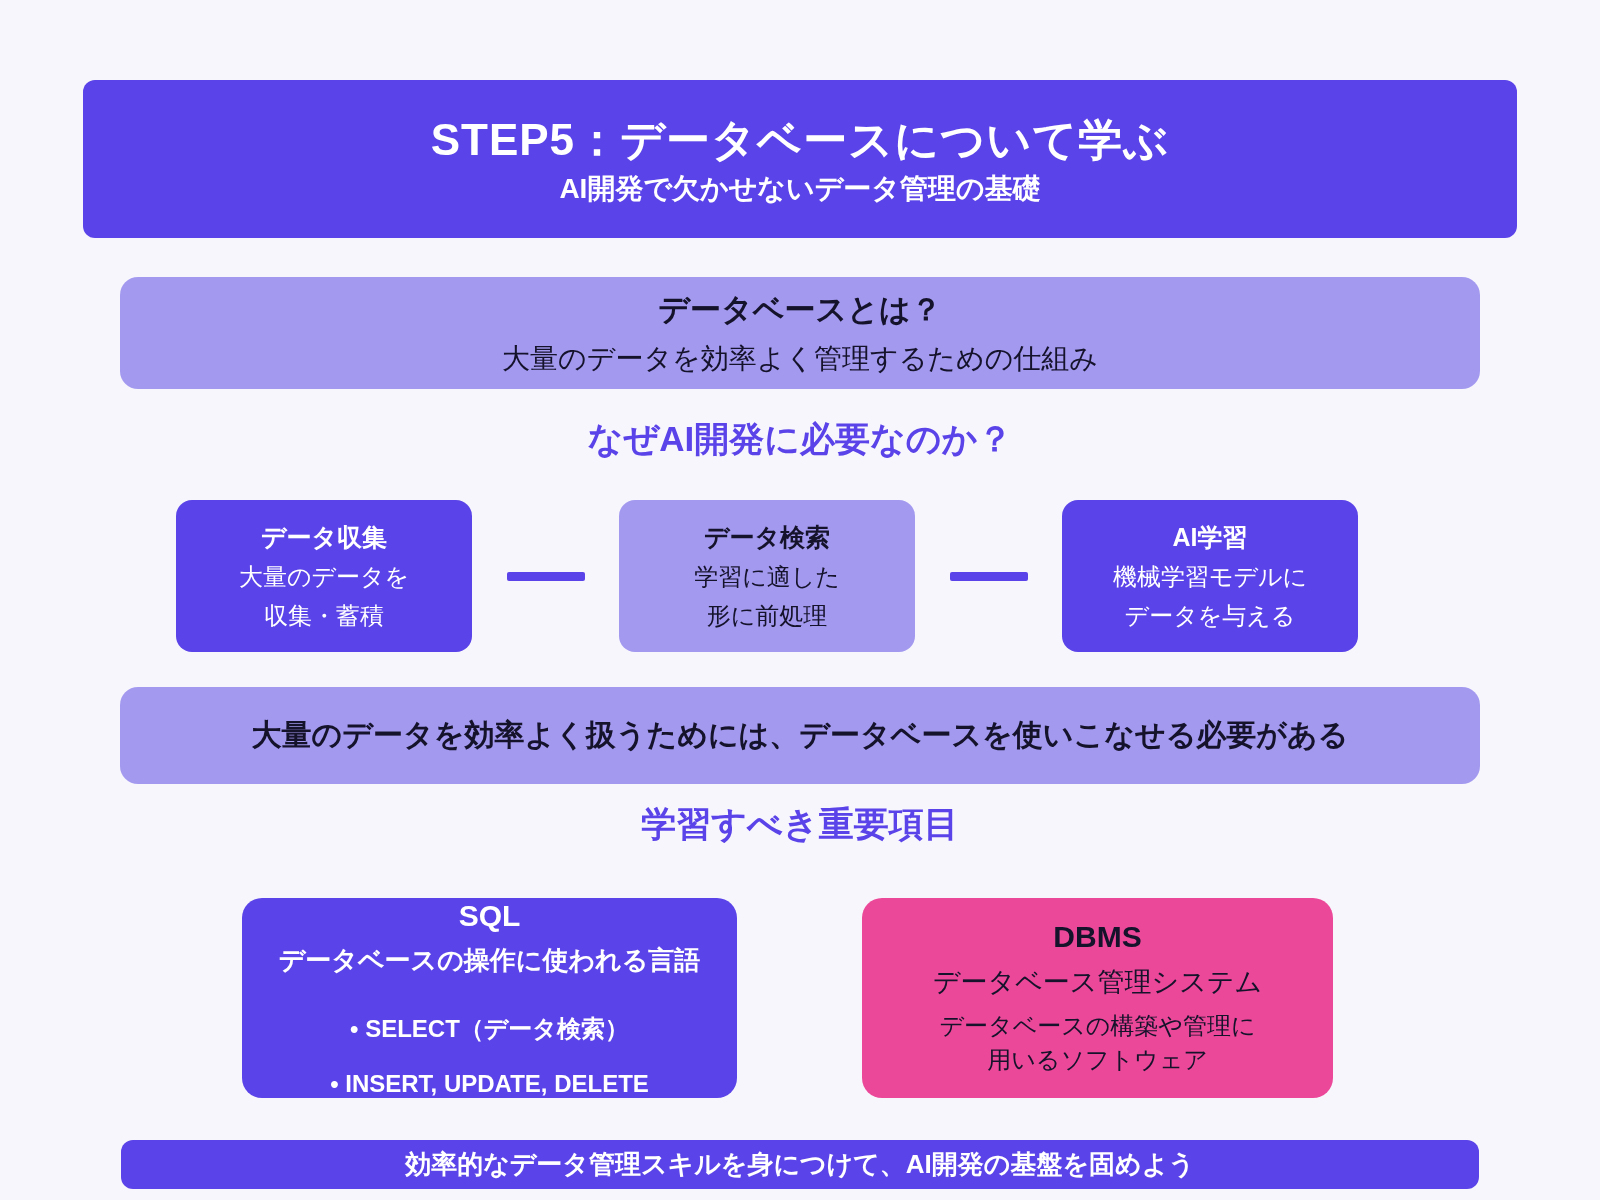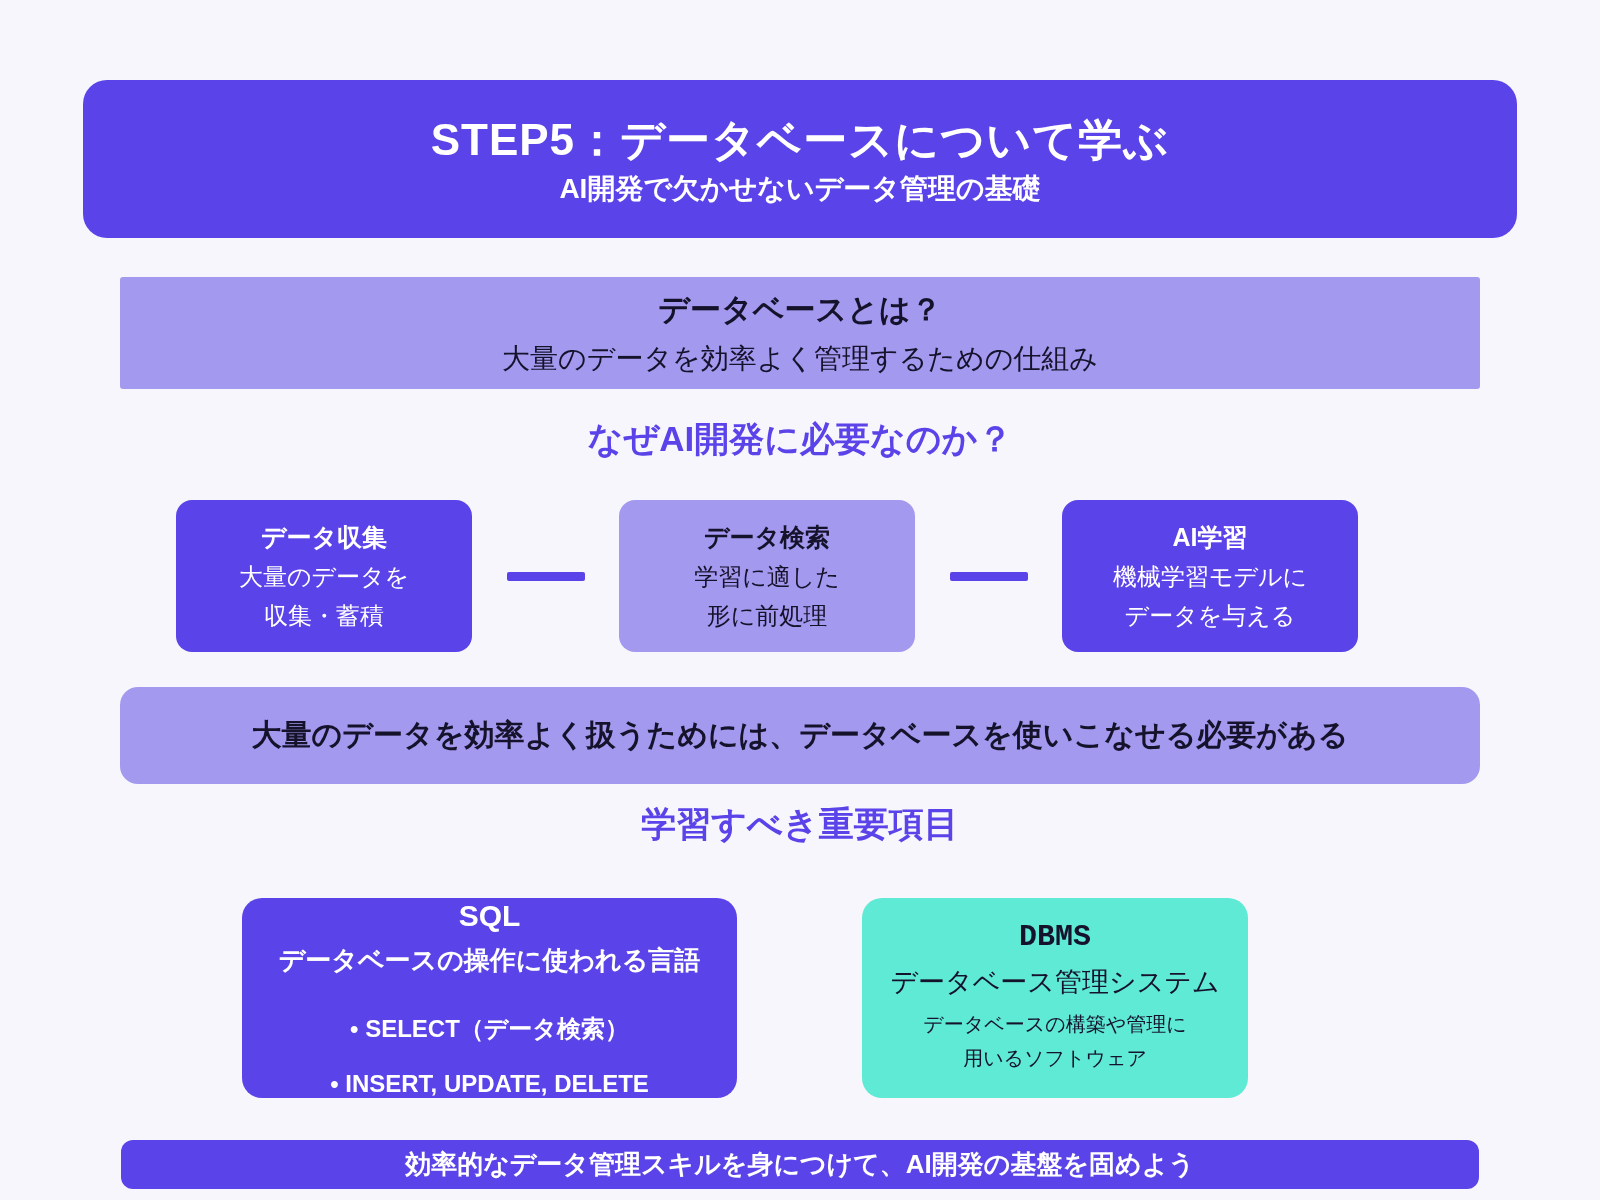--- a/index.html
+++ b/index.html
@@ -18,36 +18,36 @@
     background: #f7f6fc;
     overflow: hidden;
   }
 
   
   .header {
     position: absolute;
     left: 83px; top: 80px;
     width: 1434px; height: 158px;
     background: #5a43e8;
-    border-radius: 24px;
+    border-radius: 12px;
     display: flex; flex-direction: column;
     align-items: center; justify-content: center;
     gap: 0;
     color: #ffffff;
   }
   .header-title   { font-size: 44px; font-weight: bold; letter-spacing: 1px; }
   .header-subtitle{ font-size: 28px; font-weight: bold; }
 
   
   .definition {
     position: absolute;
     left: 120px; top: 277px;
     width: 1360px; height: 112px;
     background: #a39af0;
-    border-radius: 3px;
+    border-radius: 18px;
     display: flex; flex-direction: column;
     align-items: center; justify-content: center;
     gap: 9px;
     color: #15122b;
   }
   .definition-title    { font-size: 31px; font-weight: bold; }
   .definition-subtitle { font-size: 28px; }
 
   
   .section-title {
@@ -109,28 +109,28 @@
     border-radius: 20px;
     display: flex; flex-direction: column;
     align-items: center; justify-content: center;
     text-align: center;
   }
   .topic-card.sql {
     left: 242px; width: 495px;
     background: #5a43e8; color: #ffffff;
   }
   .topic-card.dbms {
-    left: 862px; width: 386px;
-    background: #5eead4; color: #15122b; font-family: Liberation Mono, monospace;
+    left: 862px; width: 471px;
+    background: #ec4899; color: #15122b;
   }
   .topic-title { font-size: 30px; font-weight: bold; margin-bottom: 10px; }
   .sql .topic-subtitle { font-size: 26px; font-weight: bold; margin-bottom: 10px; }
   .sql .topic-bullet   { font-size: 24px; font-weight: bold; margin-top: 25px; }
   .dbms .topic-subtitle{ font-size: 27px; margin-bottom: 9px; }
-  .dbms .topic-desc    { font-size: 20px; line-height: 34px; }
+  .dbms .topic-desc    { font-size: 24px; line-height: 34px; }
 
   
   .footer {
     position: absolute;
     left: 121px; top: 1140px;
     width: 1358px; height: 49px;
     background: #5a43e8;
     border-radius: 12px;
     display: flex; align-items: center; justify-content: center;
     color: #ffffff;

